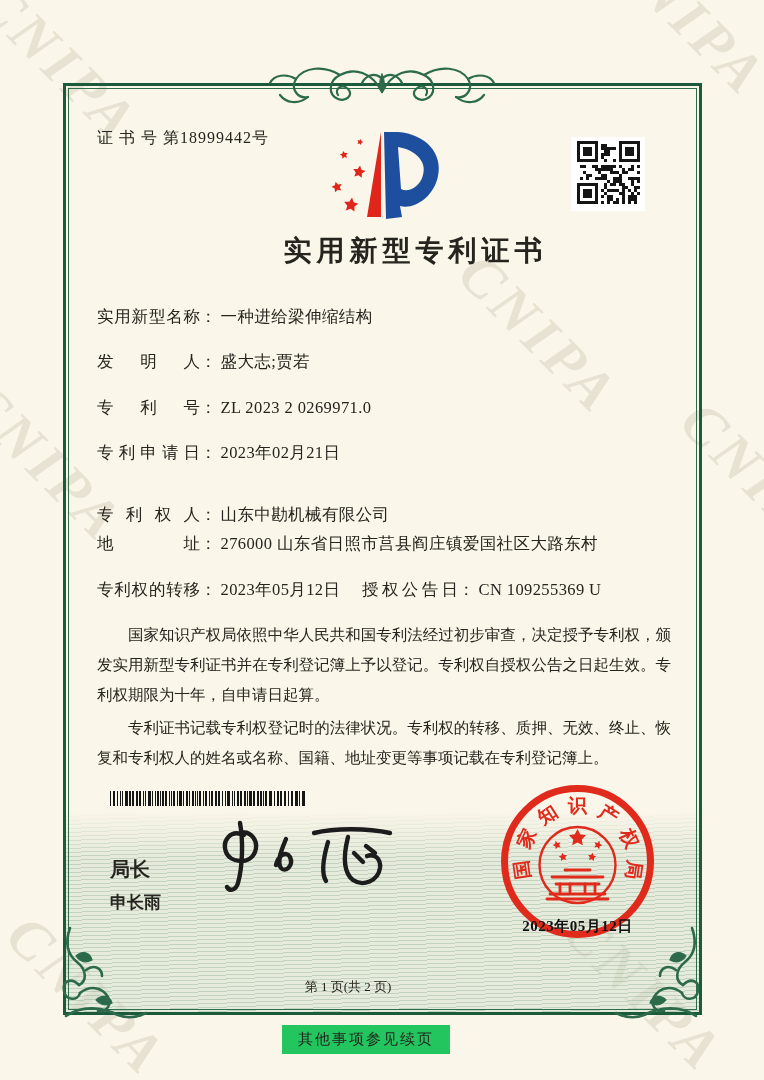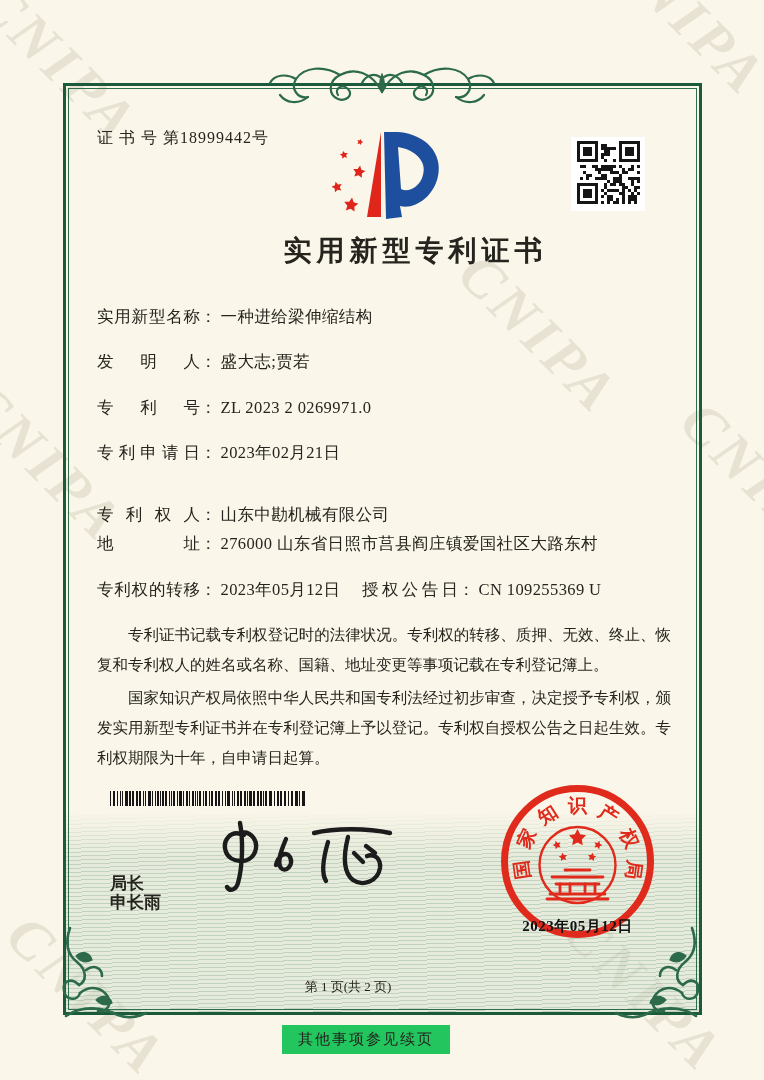--- a/index.html
+++ b/index.html
@@ -31,21 +31,21 @@
   .flabel{display:inline-block;width:103px;text-align:justify;text-align-last:justify;}
   .fcolon{display:inline-block;margin-right:4px;}
   .fvalue{letter-spacing:0.4px;}
   .fsecond{position:absolute;left:265px;top:0;white-space:nowrap;}
   .fsecond .flabel{width:96px;}
   
   .paras{left:97px;top:620px;width:574px;font-size:15.5px;line-height:30px;text-align:justify;}
   .paras p{margin:0 0 3px 0;text-indent:2em;}
   
   .barcode{left:110px;top:791px;width:196px;height:15px;}
-  .officer-title{left:110px;top:856px;font-family:"Liberation Sans","DejaVu Sans",sans-serif;font-size:17px;font-weight:700;margin-top:16px;}
+  .officer-title{left:110px;top:856px;font-family:"Liberation Sans","DejaVu Sans",sans-serif;font-size:20px;font-weight:700;}
   .officer-name{left:110px;top:891px;font-family:Liberation Mono, monospace;font-size:17px;font-weight:700;}
   .signature{left:210px;top:815px;z-index:5;}
   .seal{left:494px;top:778px;width:167px;height:167px;z-index:6;}
   .seal-svg{position:absolute;left:0;top:0;}
   .seal-date{position:absolute;left:0;bottom:9px;width:100%;text-align:center;font-size:15px;font-weight:700;
              color:#111;letter-spacing:0.5px;}
   .page-info{left:63px;top:978px;width:570px;text-align:center;font-size:13px;z-index:5;}
   .continuation{left:282px;top:1025px;background:#22c55e;padding:5px 16px;font-size:15px;letter-spacing:2px;z-index:5;}
 </style>
 </head>
@@ -366,22 +366,22 @@
     <span class="flabel">地址</span><span class="fcolon">：</span><span class="fvalue">276000 山东省日照市莒县阎庄镇爱国社区大路东村</span>
   </div>
   <div class="frow content" style="top:579px">
     <span class="flabel">专利权的转移</span><span class="fcolon">：</span><span class="fvalue">2023年05月12日</span>
     <span class="fsecond">
       <span class="flabel">授权公告日</span><span class="fcolon">：</span><span class="fvalue">CN 109255369 U</span>
     </span>
   </div>
 
   <div class="content paras">
+    <p>国家知识产权局依照中华人民共和国专利法经过初步审查，决定授予专利权，颁发实用新型专利证书并在专利登记簿上予以登记。专利权自授权公告之日起生效。专利权期限为十年，自申请日起算。</p>
     <p>专利证书记载专利权登记时的法律状况。专利权的转移、质押、无效、终止、恢复和专利权人的姓名或名称、国籍、地址变更等事项记载在专利登记簿上。</p>
-    <p>国家知识产权局依照中华人民共和国专利法经过初步审查，决定授予专利权，颁发实用新型专利证书并在专利登记簿上予以登记。专利权自授权公告之日起生效。专利权期限为十年，自申请日起算。</p>
   </div>
 
   <div class="content barcode">
     <div><svg width="196" height="15" viewBox="0 0 196 15" fill="#161616">
           <rect x="0" y="0" width="1" height="15"></rect>
           <rect x="3" y="0" width="2" height="15"></rect>
           <rect x="7" y="0" width="1" height="15"></rect>
           <rect x="10" y="0" width="1" height="15"></rect>
           <rect x="12" y="0" width="1" height="15"></rect>
           <rect x="15" y="0" width="3" height="15"></rect>

